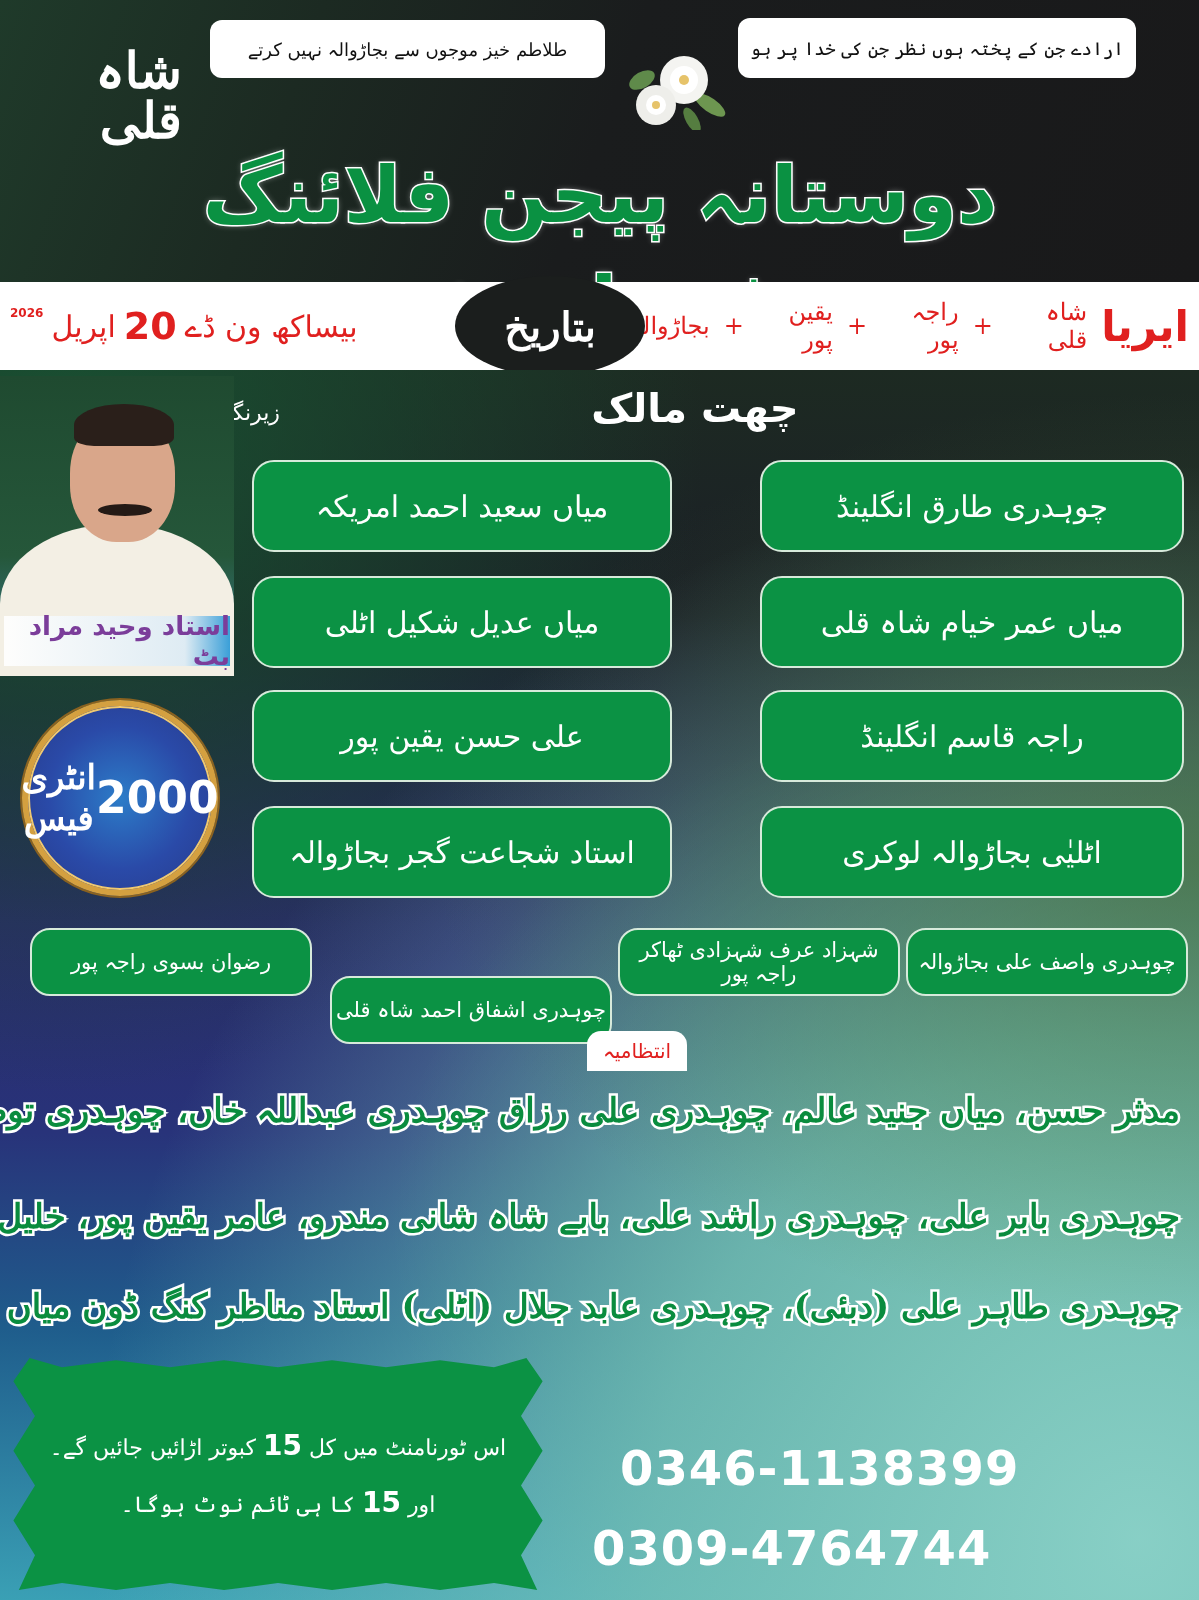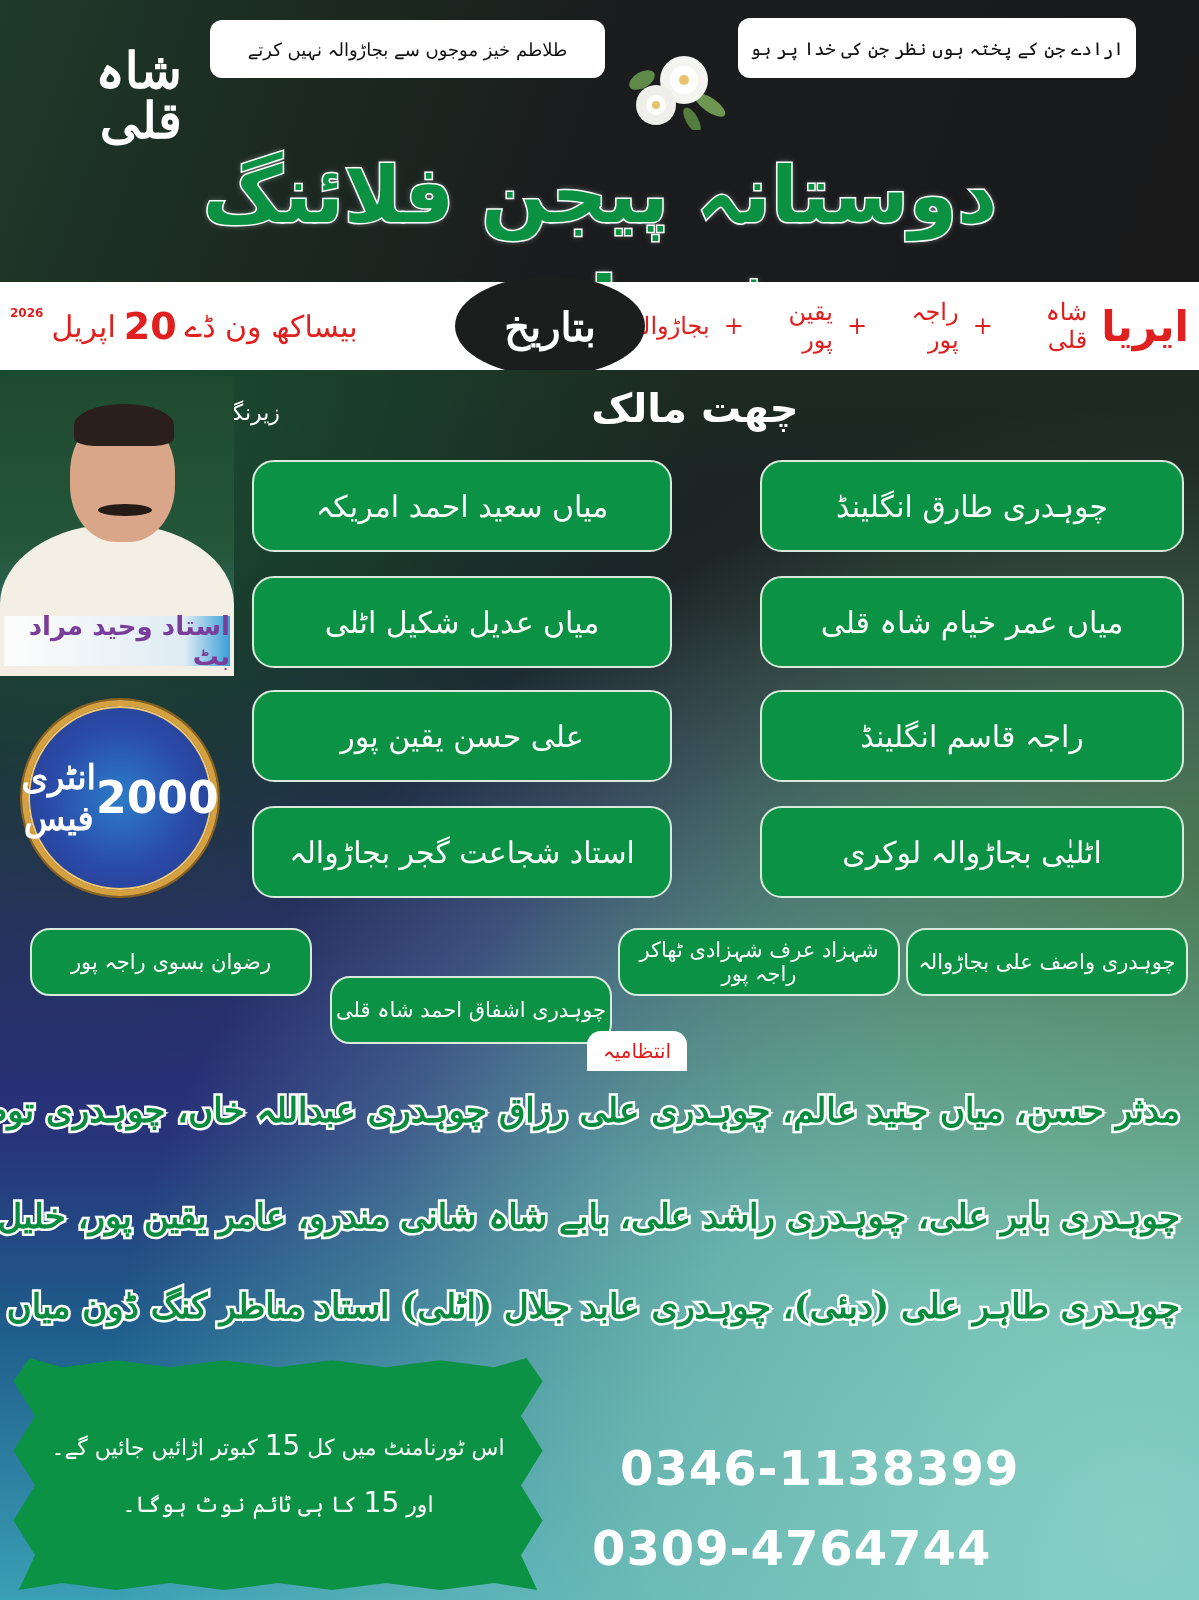--- a/index.html
+++ b/index.html
@@ -156,21 +156,21 @@
     position: absolute; left: 8px; top: 1358px; width: 540px; height: 232px;
     background: #0b9244;
     clip-path: polygon(4% 0%, 10% 4%, 20% 1%, 30% 4%, 40% 1%, 50% 4%, 60% 1%, 70% 4%, 80% 1%, 90% 4%, 96% 0%,
       99% 10%, 95% 25%, 99% 40%, 95% 55%, 99% 70%, 95% 85%, 98% 100%,
       90% 97%, 80% 100%, 70% 97%, 60% 100%, 50% 97%, 40% 100%, 30% 97%, 20% 100%, 10% 97%, 2% 100%,
       5% 85%, 1% 70%, 5% 55%, 1% 40%, 5% 25%, 1% 10%);
     color: #fff; direction: rtl;
     display: flex; flex-direction: column; align-items: center; justify-content: center; gap: 24px;
     font-family: "DejaVu Serif", serif; font-size: 22px;
   }
-  .note-box .num { font-family: "DejaVu Sans", sans-serif; font-weight: normal; font-size: 28px; }
+  .note-box .num { font-family: "DejaVu Sans", sans-serif; font-weight: bold; font-size: 28px; }
 
   .phone {
     position: absolute; color: #fff; font-family: "DejaVu Sans", sans-serif; font-weight: bold;
     font-size: 48px; letter-spacing: 1px;
   }
 </style>
 </head>
 <body>
 
 <div class="poster">

